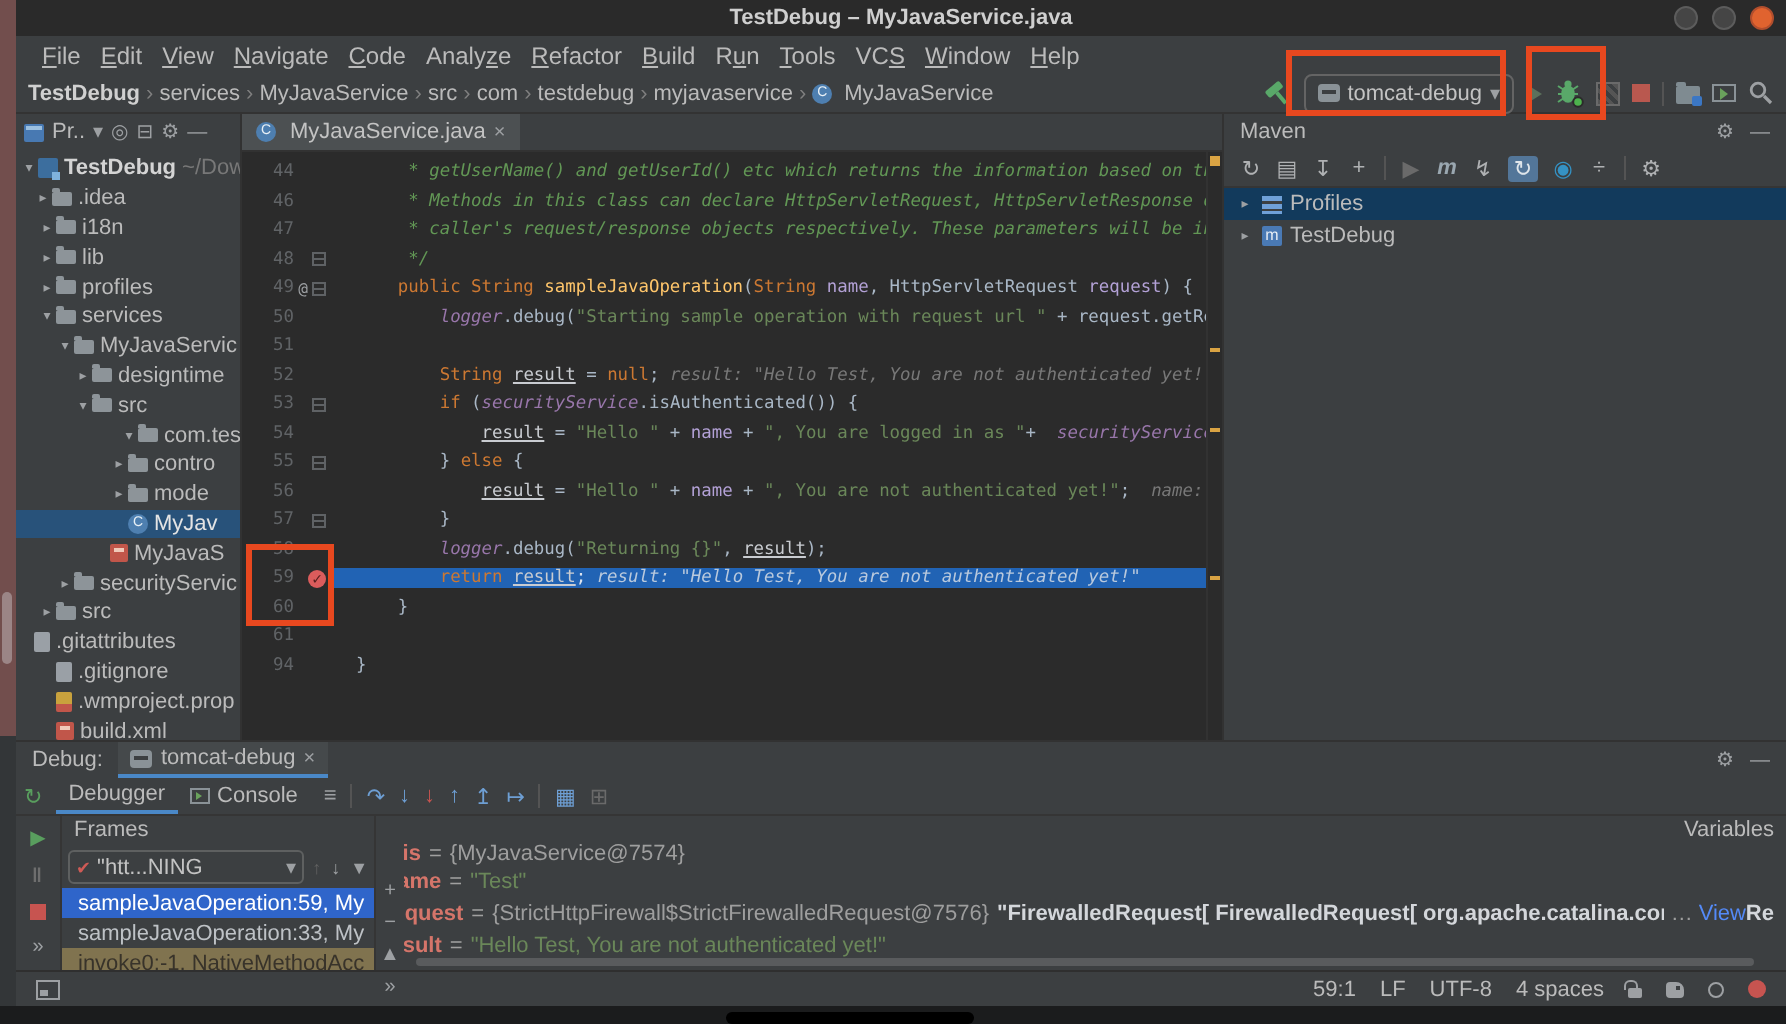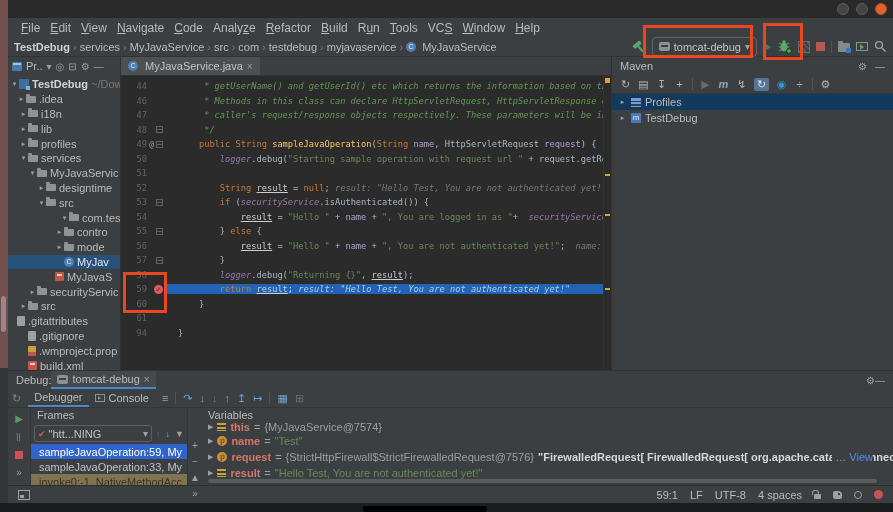--- a/index.html
+++ b/index.html
@@ -112,21 +112,21 @@
   .mt-icon.mglyph{font-style:italic;font-weight:bold;color:#9aa7b0;}
   .mt-icon.toggled{background:#537699;border-radius:2px;padding:0 2px;color:#dfe5ea;}
   .mt-icon.blue{color:#3592c4;}
   .mrow{height:16px;display:flex;align-items:center;gap:4px;padding-left:6px;font-size:11px;color:#bbbbbb;}
   .mrow.selected{background:#123a5c;}
   .mi-profiles{width:10px;height:9px;background:linear-gradient(#6fa0d8 30%,#3c3f41 30%,#3c3f41 45%,#6fa0d8 45%,#6fa0d8 70%,#3c3f41 70%,#3c3f41 85%,#6fa0d8 85%);}
   .mi-maven{width:10px;height:10px;background:#4a7ab5;color:#e6edf5;font-size:8px;line-height:10px;text-align:center;border-radius:1px;}
 
   
   .debug-panel{height:114px;flex:none;border-top:1px solid #323232;display:flex;flex-direction:column;background:#3c3f41;}
-  .debug-header{height:18px;flex:none;display:flex;align-items:center;font-size:11px;color:#bbbbbb;padding:0 8px;}
+  .debug-header{height:18px;flex:none;display:flex;align-items:center;font-size:11px;color:#bbbbbb;padding:0 8px;gap:8px;}
   .session-tab{display:flex;align-items:center;gap:4px;height:100%;padding:0 6px;background:#45494b;border-bottom:2px solid #4a88c7;box-sizing:border-box;}
   .debug-toolbar{height:18px;flex:none;display:flex;align-items:center;font-size:11px;color:#bbbbbb;border-bottom:1px solid #353535;padding:0 4px;gap:7px;}
   .dtab{height:100%;display:flex;align-items:center;gap:4px;padding:0 6px;box-sizing:border-box;}
   .dtab.active{border-bottom:2px solid #4a88c7;}
   .console-icon{width:10px;height:8px;border:1px solid #8a9297;box-sizing:border-box;display:flex;align-items:center;justify-content:center;}
   .console-icon i{width:0;height:0;border-left:3px solid #6aa25c;border-top:2px solid transparent;border-bottom:2px solid transparent;}
   .dt-icon{color:#6e9fd4;font-size:11px;}
   .dt-icon.red{color:#c75450;}
   .dt-icon.gray{color:#9da0a3;}
   .dt-icon.muted{color:#6a6a6a;}
@@ -142,21 +142,21 @@
   .thread-row{display:flex;align-items:center;gap:4px;padding:2px 3px;flex:none;}
   .thread-dd{flex:1;display:flex;align-items:center;gap:3px;border:1px solid #5e6060;border-radius:3px;height:15px;padding:0 3px;color:#c3c3c3;min-width:0;}
   .thread-check{color:#cf5b56;font-size:9px;}
   .thread-label{flex:1;overflow:hidden;white-space:nowrap;}
   .f-nav{color:#9da0a3;font-size:9px;}
   .f-nav.muted{color:#626262;}
   .frame-row{height:15px;flex:none;display:flex;align-items:center;padding:0 8px;color:#bec2c6;white-space:nowrap;overflow:hidden;}
   .frame-row.selected{background:#2f65ca;color:#fff;}
   .frame-row.library{background:#80734f;color:#38332a;}
   .watch-col{width:14px;flex:none;display:flex;flex-direction:column;align-items:center;gap:5px;padding-top:32px;color:#9da0a3;font-size:10px;}
-  .vars{flex:1;display:flex;flex-direction:column;min-width:0;position:relative;font-size:11px;overflow:hidden;}
+  .vars{flex:1;display:flex;flex-direction:column;min-width:0;position:relative;font-size:11px;overflow:hidden;align-items:flex-end;}
   .var-row{height:16px;flex:none;display:flex;align-items:center;gap:4px;padding:0 6px;white-space:nowrap;overflow:hidden;position:relative;}
   .var-row.clipped{height:12px;margin-top:-2px;}
   .v-arrow{color:#9da0a3;font-size:7px;flex:none;}
   .vi-value{width:9px;height:8px;background:linear-gradient(#c9a23d 30%,#3c3f41 30%,#3c3f41 45%,#c9a23d 45%,#c9a23d 70%,#3c3f41 70%,#3c3f41 85%,#c9a23d 85%);flex:none;}
   .vi-param{width:10px;height:10px;border-radius:50%;background:#c78f3c;color:#4a3413;font-size:8px;line-height:10px;text-align:center;flex:none;}
   .vname{color:#d5756a;font-weight:bold;}
   .vop{color:#a0a0a0;}
   .vref{color:#9e9e9e;}
   .vstr{color:#6a8759;}
   .vbold{color:#d4d7db;font-weight:bold;}
@@ -189,20 +189,21 @@
 
 <div class="screen">
   <div class="desk-left">
       <div class="desk-nub"></div>
     </div>
   <div class="desk-left-low"></div>
 
   <div class="window">
 
     <div class="titlebar">
+      <div class="title-text">TestDebug – MyJavaService.java</div>
       <div class="win-btns">
         <span class="wbtn"></span>
         <span class="wbtn"></span>
         <span class="wbtn close"></span>
       </div>
     </div>
 
     <div class="menubar" id="menubar">
         <span class="menu-item"><u>F</u>ile</span>
         <span class="menu-item"><u>E</u>dit</span>

